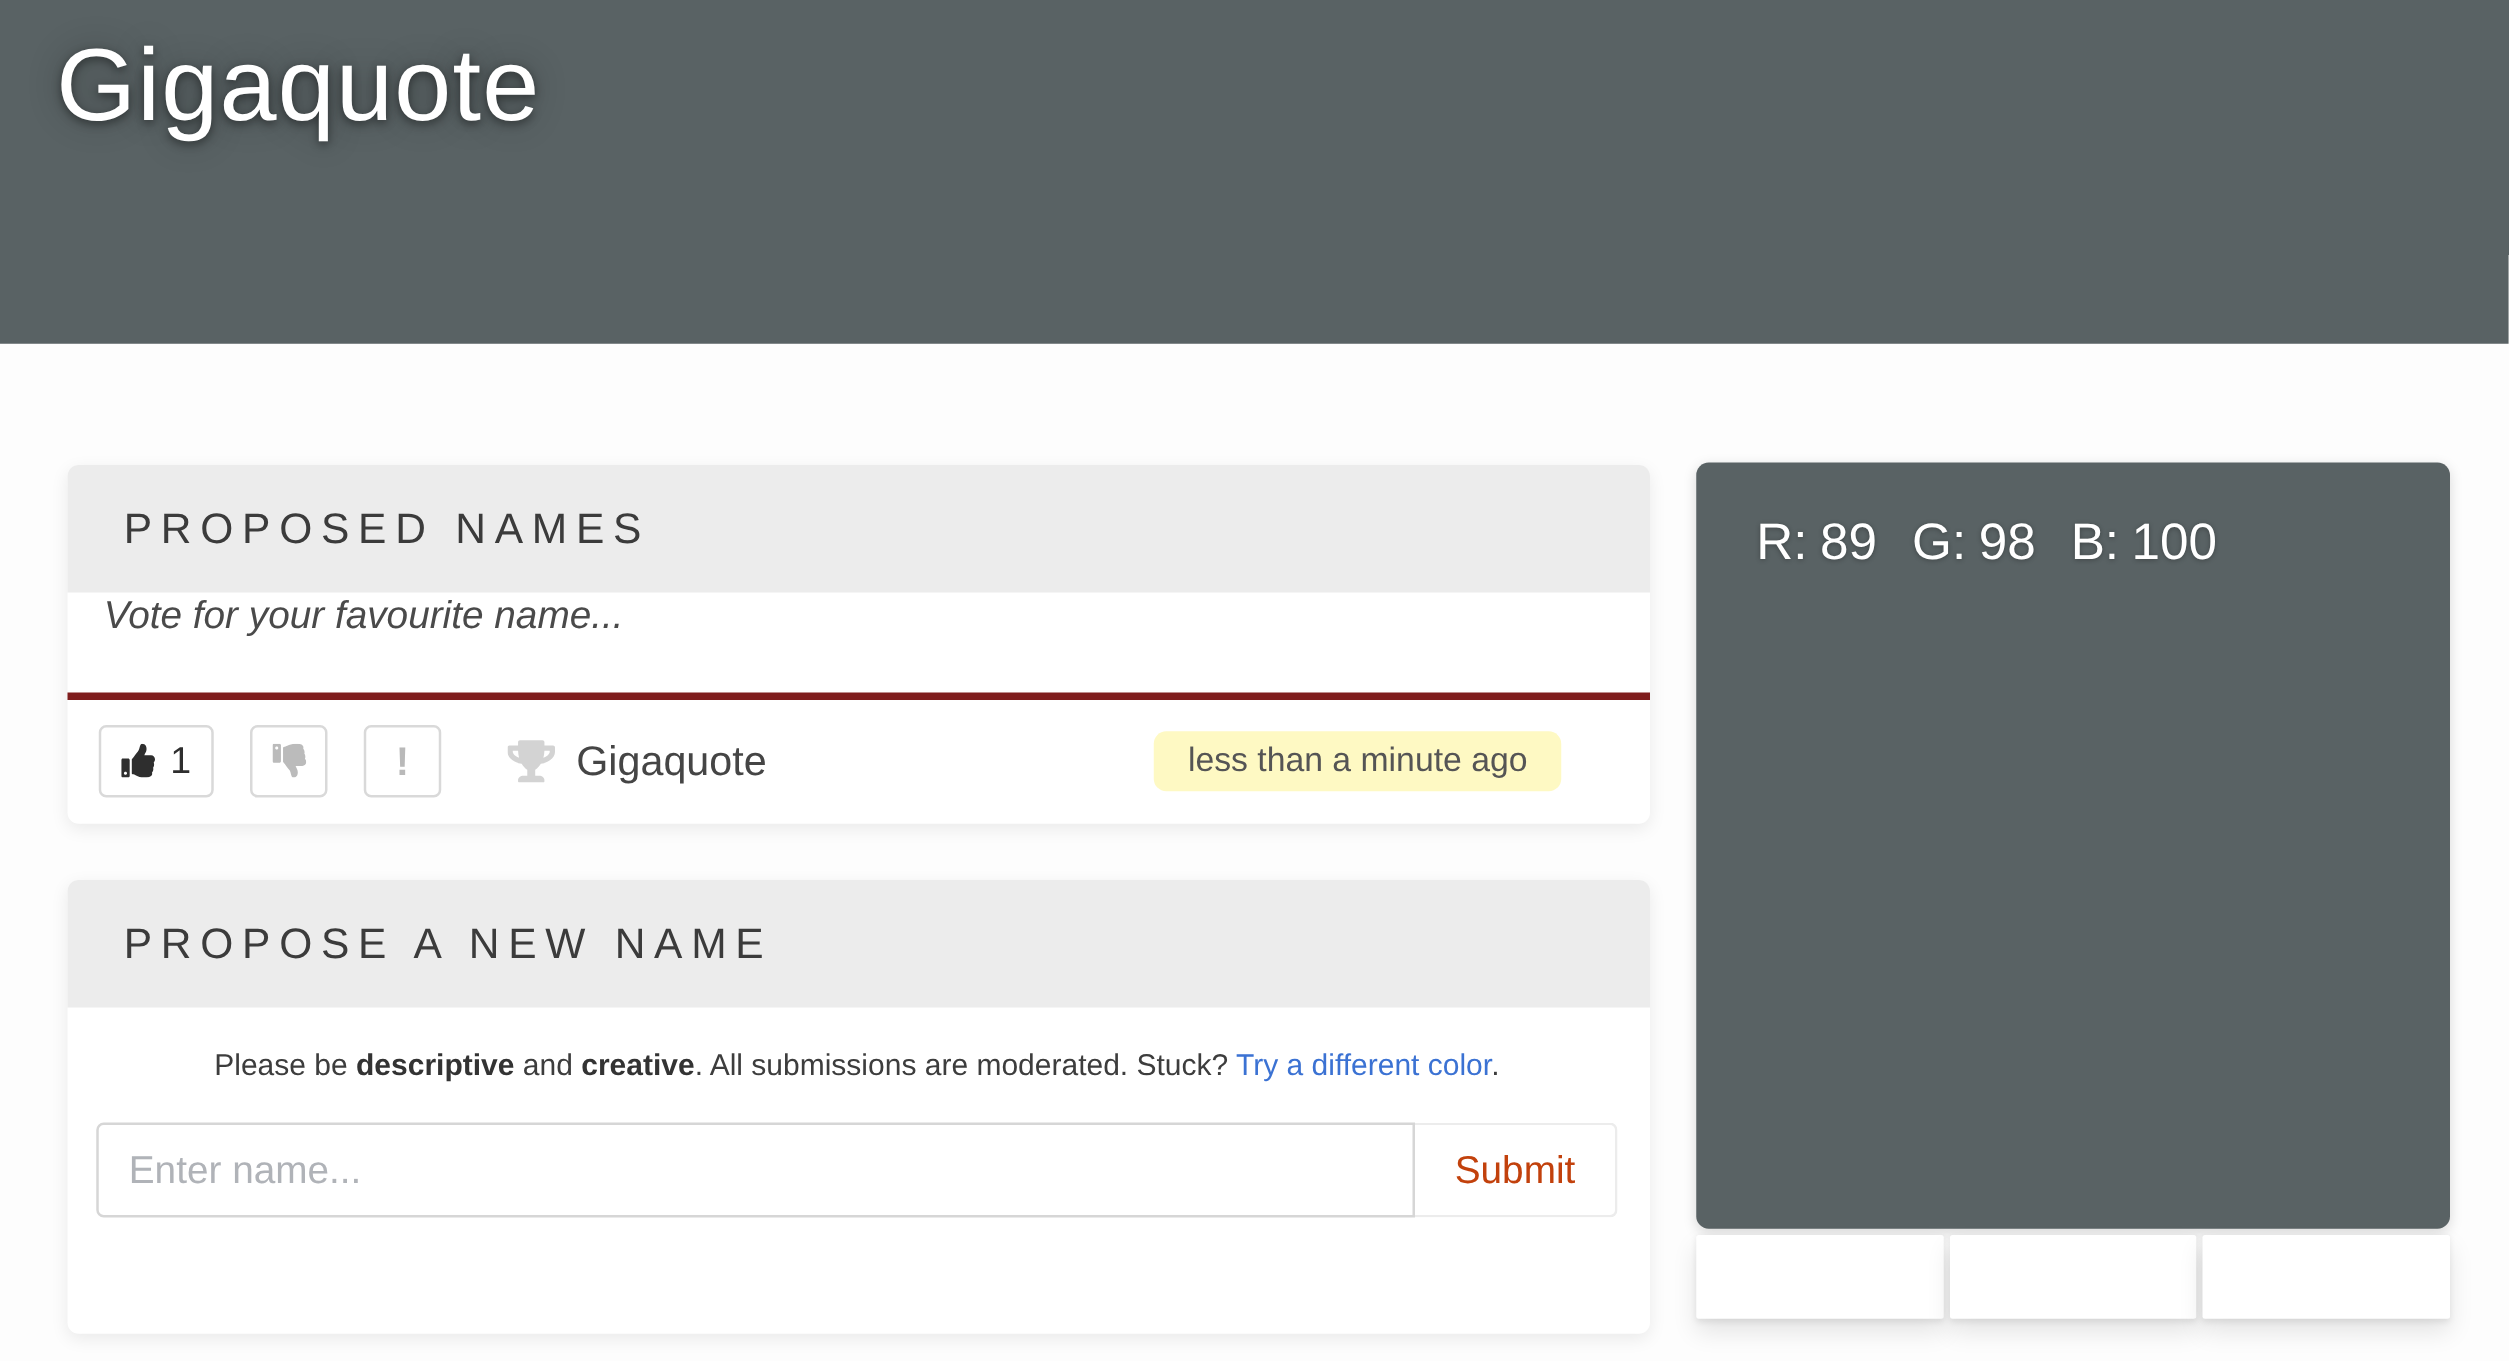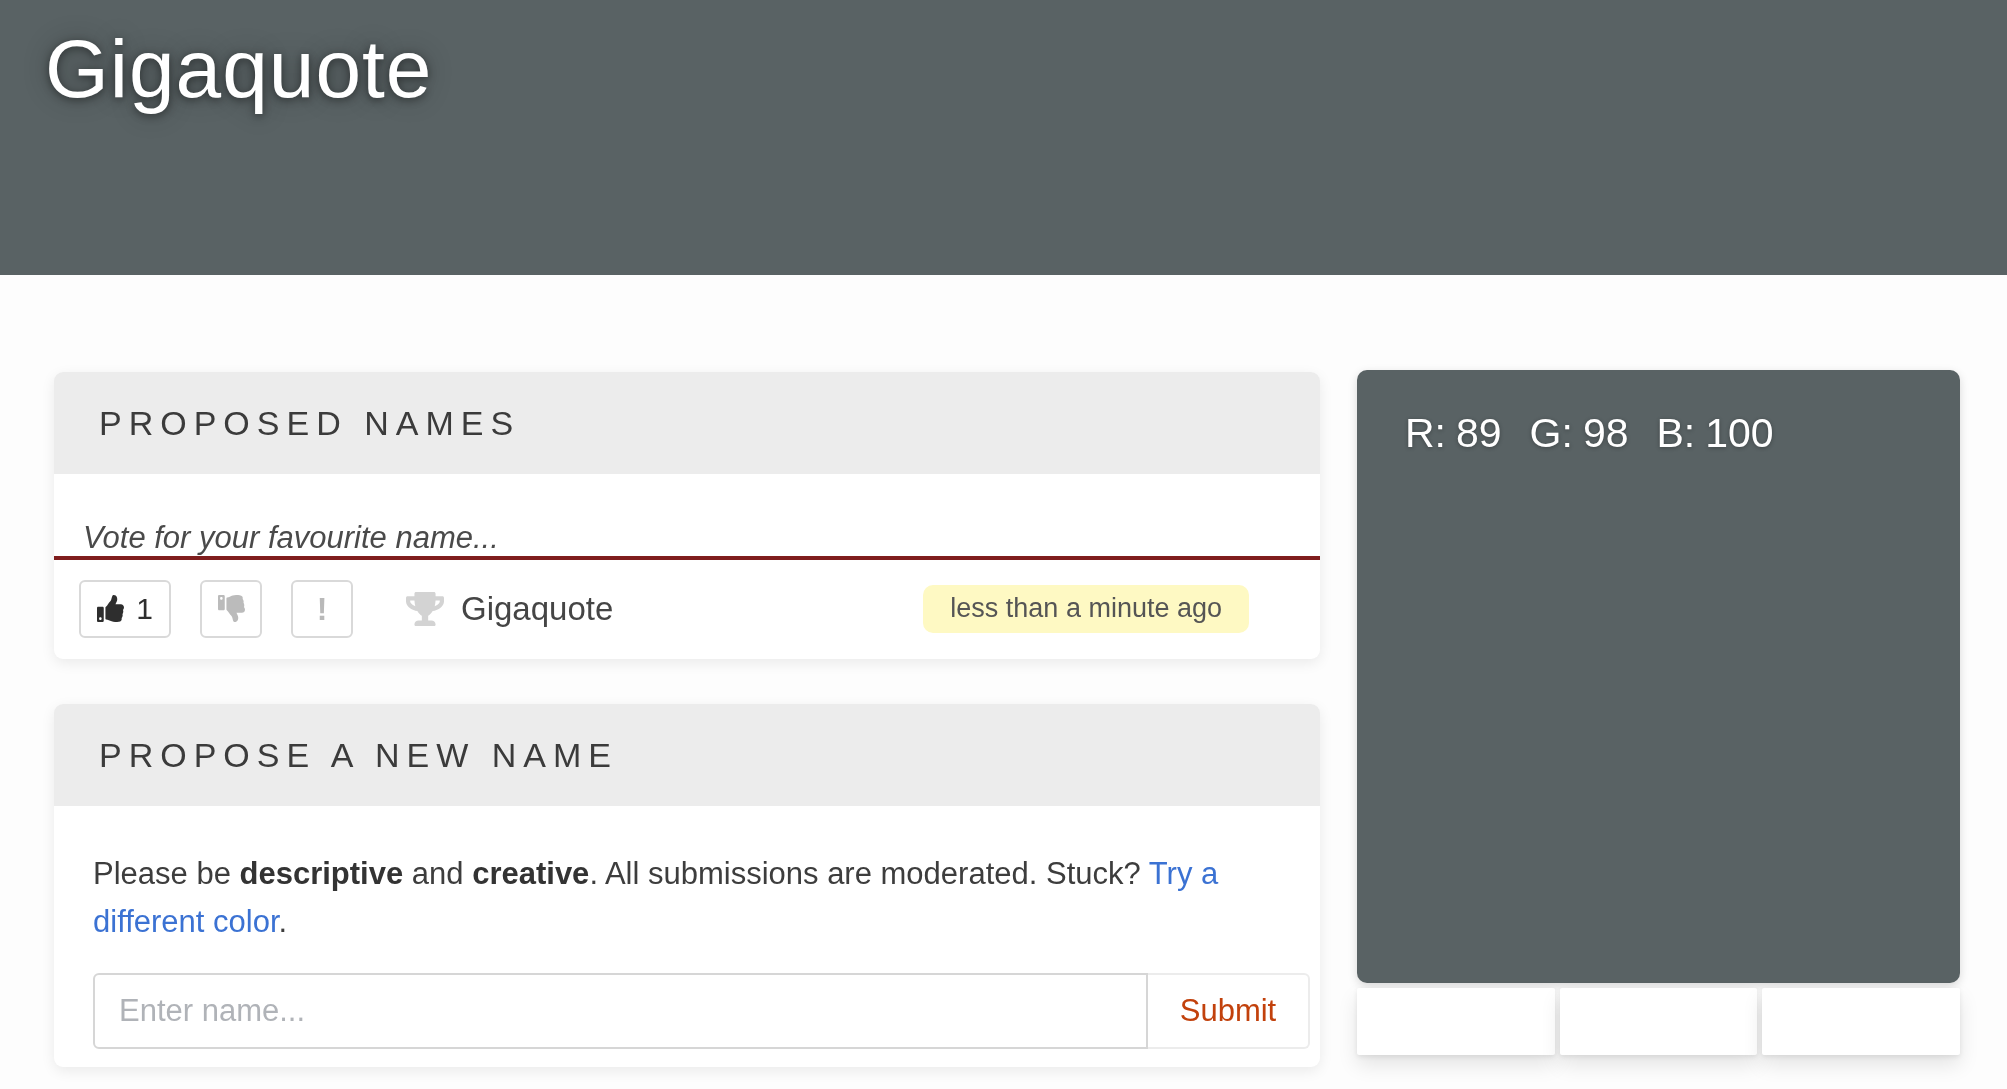--- a/index.html
+++ b/index.html
@@ -55,23 +55,23 @@
   .card-title {
     font-size: 34px;
     letter-spacing: 7px;
     color: #3b3b3b;
     font-weight: 400;
   }
 
   .card-proposed { top: 372px; height: 287px; }
   .vote-hint-row {
     height: 86px;
-    display: flex; align-items: flex-end;
+    display: flex; align-items: flex-start;
     padding-left: 29px;
-    border-bottom: 4px solid #7f1d1d;
+    border-bottom: 6px solid #7f1d1d;
   }
   .vote-hint {
     font-style: italic;
     font-size: 31px;
     color: #4a4a4a;
   }
   .vote-row {
     height: 97px;
     display: flex; align-items: center;
     padding: 0 71px 0 25px;
@@ -100,33 +100,33 @@
     display: flex; align-items: center;
     padding: 0 27px;
     font-size: 27px;
     color: #555555;
     white-space: nowrap;
   }
 
   .card-propose { top: 704px; height: 363px; }
   .propose-body { padding: 28px 26px 0 23px; }
   .propose-text {
-    margin: 16px;
-    font-size: 31px;
+    margin: 0;
+    font-size: 24px;
     line-height: 1.55;
     color: #3d3d3d;
+    text-align: center;
   }
   .propose-text .bold { font-weight: 700; color: #333333; }
   .propose-link { color: #3b72d3; text-decoration: none; cursor: pointer; }
   .input-group {
     margin-top: 27px;
     display: flex;
     height: 76px;
     width: 100%;
-    margin-left: 16px;
   }
   .name-input {
     flex: 1 1 auto;
     border: 2px solid #d6d6d6;
     border-radius: 6px 0 0 6px;
     padding: 0 24px;
     font-size: 31px;
     color: #444444;
     font-family: "Liberation Sans", sans-serif;
     outline: none;

